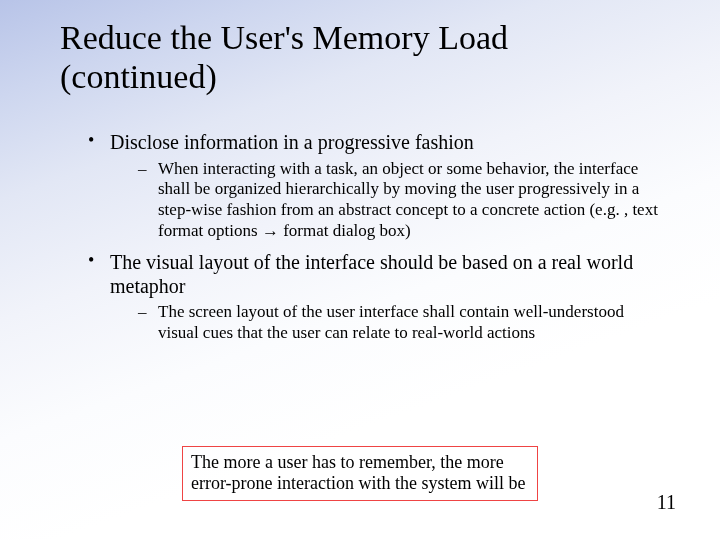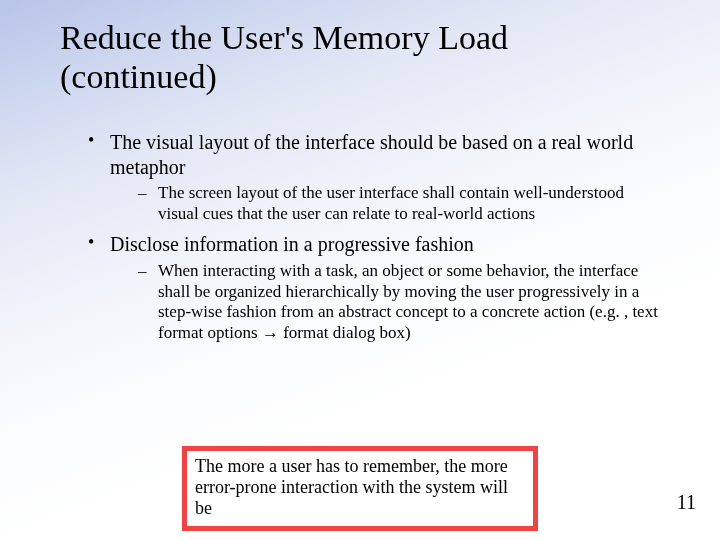--- a/index.html
+++ b/index.html
@@ -63,54 +63,54 @@
     content: "–";
     position: absolute;
     left: 0;
     top: 0;
   }
   .callout {
     position: absolute;
     left: 182px;
     top: 446px;
     width: 356px;
-    border: 5px solid #ef4444;
+    border: 1px solid #ef4444;
     padding: 5px 8px 6px 8px;
     font-size: 18px;
     line-height: 1.18;
     background: transparent;
   }
   .pagenum {
     position: absolute;
-    right: 24px;
+    right: 44px;
     bottom: 26px;
     font-size: 20px;
   }
 </style>
 </head>
 <body>
 
 <div class="slide">
 
   <h1 class="title">Reduce the User's Memory Load (continued)</h1>
 
   <ul class="level1">
     <li>
+      <span>Disclose information in a progressive fashion</span>
+      <ul class="level2">
+        <li>
+          <span>When interacting with a task, an object or some behavior, the interface shall be organized hierarchically by moving the user progressively in a step-wise fashion from an abstract concept to a concrete action (e.g. , text format options → format dialog box)</span>
+        </li>
+      </ul>
+    </li>
+    <li>
       <span>The visual layout of the interface should be based on a real world metaphor</span>
       <ul class="level2">
         <li>
           <span>The screen layout of the user interface shall contain well-understood visual cues that the user can relate to real-world actions</span>
-        </li>
-      </ul>
-    </li>
-    <li>
-      <span>Disclose information in a progressive fashion</span>
-      <ul class="level2">
-        <li>
-          <span>When interacting with a task, an object or some behavior, the interface shall be organized hierarchically by moving the user progressively in a step-wise fashion from an abstract concept to a concrete action (e.g. , text format options → format dialog box)</span>
         </li>
       </ul>
     </li>
   </ul>
 
   <div class="callout">
     <span>The more a user has to remember, the more error-prone interaction with the system will be</span>
   </div>
 
   <div class="pagenum">11</div>

